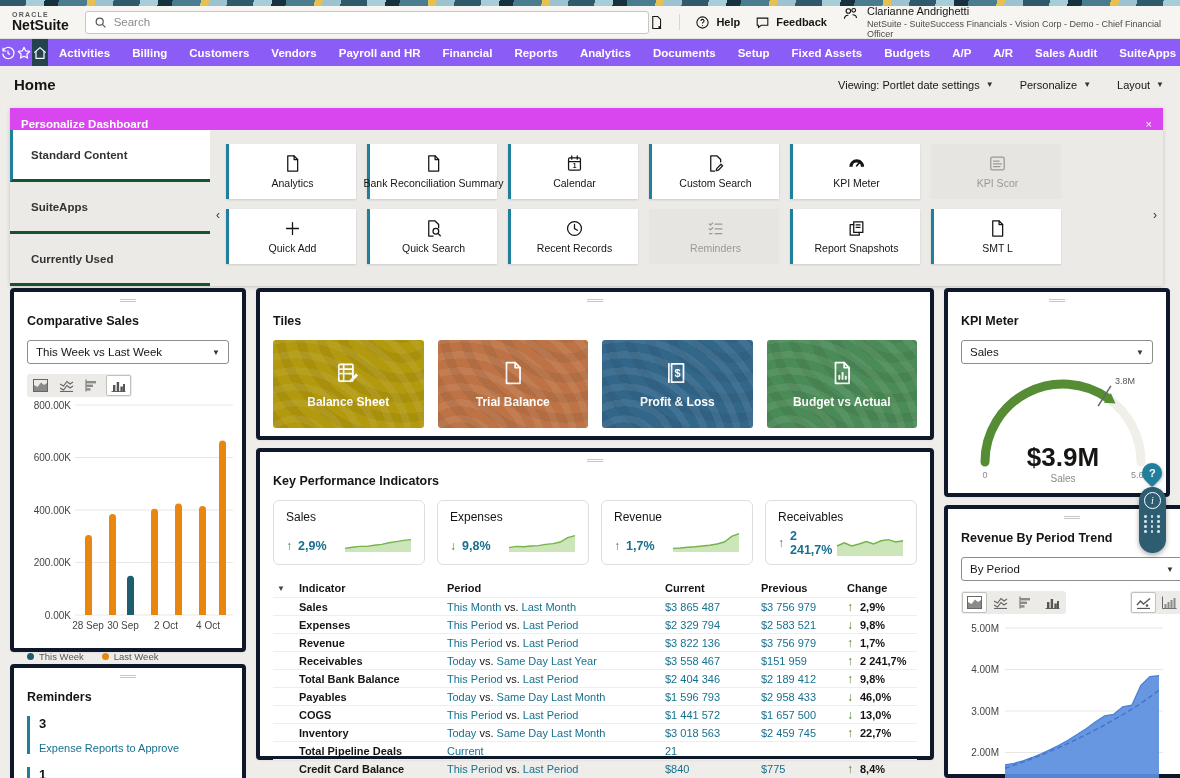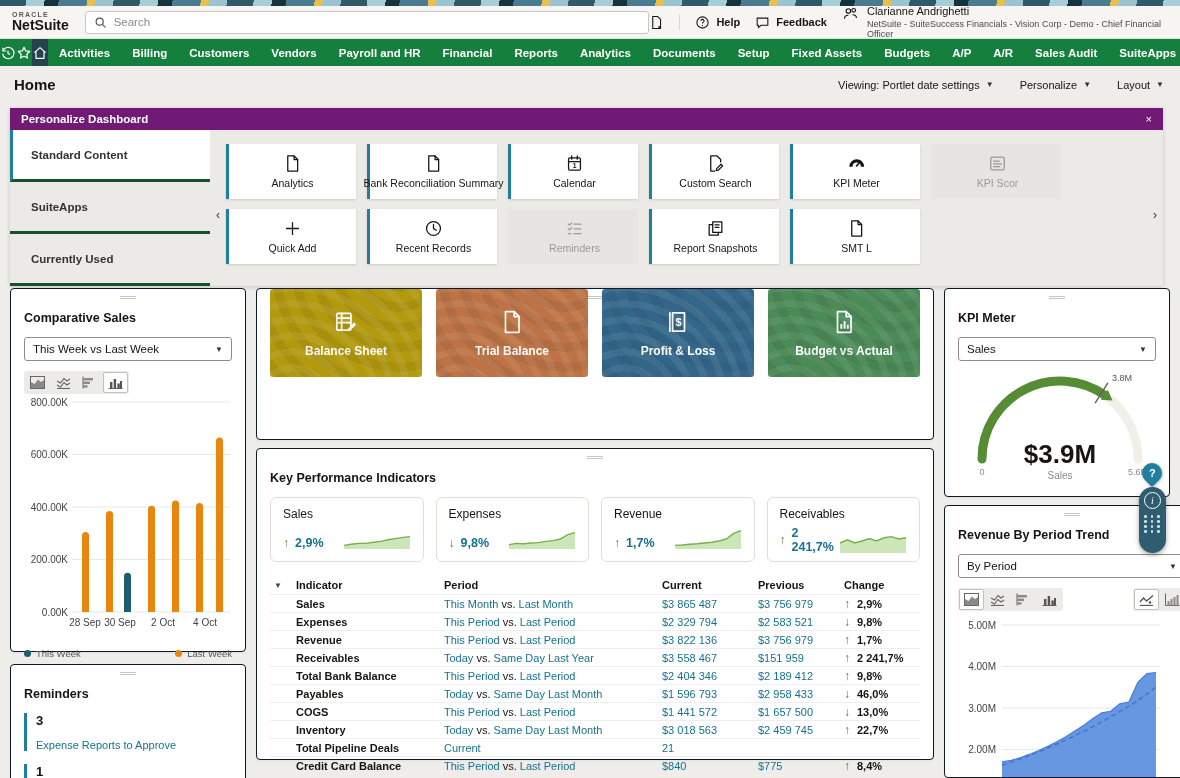--- a/index.html
+++ b/index.html
@@ -19,50 +19,50 @@
   .brand .netsuite{font-size:14px;font-weight:bold;color:#161513;margin-top:-1px}
   .searchbox{width:590px;height:23px;border:1px solid #c9c7c3;border-radius:3px;display:flex;align-items:center;padding:0 8px;gap:7px;color:#8a8a8a;font-size:11.5px;background:#fff}
   .top-actions{margin-left:auto;display:flex;align-items:center;gap:15px;padding-right:14px}
   .taction{display:flex;gap:6px;align-items:center;font-size:11px;color:#161513;font-weight:bold;cursor:pointer}
   .tdivider{width:1px;height:16px;background:#d8d6d1}
   .userblock{display:flex;gap:8px;align-items:flex-start;cursor:pointer}
   .uname{font-size:11px;font-weight:normal;color:#161513}
   .usub{font-size:9px;color:#4c4b48;margin-top:2px}
 
   
-  .navbar{position:absolute;top:39px;left:0;right:0;height:27px;background:#15803d;display:flex;align-items:center;color:#fff}
+  .navbar{position:absolute;top:39px;left:0;right:0;height:27px;background:#8b5cf6;display:flex;align-items:center;color:#fff}
   .nav-iconbtn{width:30px;height:27px;display:flex;align-items:center;justify-content:center;cursor:pointer}
   .nav-iconbtn.active{background:#24434f}
   .nav-items{display:flex;align-items:center}
   .nav-item{padding:0 11px;font-size:11.5px;font-weight:bold;cursor:pointer;white-space:nowrap}
 
   
   .page-head{position:absolute;top:76px;left:14px;right:16px;display:flex;align-items:center}
   .page-title{font-size:15px;font-weight:bold;color:#161513}
   .head-controls{margin-left:auto;display:flex;gap:26px;font-size:11px;color:#161513}
   .hctrl{display:flex;gap:6px;align-items:center;cursor:pointer}
   .caret{font-size:8px;color:#333}
 
   
   .panel{position:absolute;top:108px;left:10px;width:1153px;height:178px;background:#eceae6;box-shadow:0 1px 4px rgba(0,0,0,.18)}
-  .panel-header{height:22px;background:#701a75;color:#fff;font-size:11.5px;font-weight:bold;display:flex;align-items:center;padding:0 11px}
+  .panel-header{height:22px;background:#d946ef;color:#fff;font-size:11.5px;font-weight:bold;display:flex;align-items:flex-end;padding:0 11px}
   .panel-close{margin-left:auto;cursor:pointer;font-size:11px;font-weight:normal}
   .panel-body{display:flex;height:156px;position:relative}
   .panel-tabs{width:200px}
   .ptab{height:52px;display:flex;align-items:center;padding-left:21px;font-size:11.5px;font-weight:bold;color:#333;border-bottom:3px solid #14532d;cursor:pointer}
   .ptab.active{background:#fff;border-left:3px solid #1f7f9c;padding-left:18px}
   .panel-cards{flex:1;overflow:hidden;padding:14px 0 0 16px}
   .prow{display:flex;gap:11px;margin-bottom:10px}
   .pcard{width:130px;min-width:130px;height:55px;background:#fff;border-left:3px solid #1f7f9c;box-shadow:0 1px 2px rgba(0,0,0,.13);display:flex;flex-direction:column;align-items:center;justify-content:center;gap:4px;font-size:10.5px;color:#161513;cursor:pointer;white-space:nowrap}
   .pcard.disabled{background:#e7e5e1;border-left-color:#e7e5e1;color:#9a9994;box-shadow:none}
   .pcard .icon svg{width:19px;height:19px}
   .panel-arrow{position:absolute;top:78px;font-size:12px;color:#333;cursor:pointer}
 
   
-  .portlet{position:absolute;background:#fff;border:1px solid #0f172a;border-radius:4px;box-shadow:0 1px 2px rgba(0,0,0,.05)}
+  .portlet{position:absolute;background:#fff;border:4px solid #0f172a;border-radius:4px;box-shadow:0 1px 2px rgba(0,0,0,.05)}
   .handle{position:absolute;top:5px;left:50%;transform:translateX(-50%);width:16px;cursor:grab}
   .handle i{display:block;height:1px;background:#c9c7c2;margin:1.5px 0}
   .p-in{padding:0 13px}
   .p-title{font-size:12.5px;font-weight:bold;color:#161513;padding-top:22px;padding-bottom:12px}
   .select{height:24px;border:1px solid #8f8d89;border-radius:3px;background:#fff;display:flex;align-items:center;justify-content:space-between;padding:0 8px;font-size:11.5px;color:#161513;cursor:pointer}
   .cgroup{background:#ecebe7;border-radius:3px;padding:1px;display:flex;gap:1px}
   .cbtn{width:25px;height:21px;display:flex;align-items:center;justify-content:center;border:1px solid transparent;border-radius:2px;cursor:pointer}
   .cbtn.sel{background:#fff;border-color:#c2c0bb}
   .icon-row{display:flex;margin-top:10px;align-items:center}
 
@@ -87,21 +87,21 @@
   .krow{display:grid;grid-template-columns:26px 148px 218px 96px 86px 1fr;align-items:center;height:18px;border-top:1px solid #f0eeea}
   .krow.head{border-top:none;font-weight:bold;color:#161513}
   .kcaret{font-size:8px;color:#444;padding-left:4px;cursor:pointer}
   .kname{font-weight:bold;color:#161513}
   .plink{color:#16718f;text-decoration:none;cursor:pointer}
   .vs{color:#161513}
   .kval{color:#16718f;cursor:pointer}
   .kchg{display:flex;gap:7px;align-items:center;font-weight:bold;color:#161513}
 
   
-  .legend{display:flex;justify-content:space-between;gap:18px;font-size:9.5px;color:#555;margin-top:4px}
+  .legend{display:flex;justify-content:flex-start;gap:18px;font-size:9.5px;color:#555;margin-top:4px}
   .lg{display:flex;align-items:center;gap:5px}
   .dot{width:7px;height:7px;border-radius:50%}
 
   
   .rem-item{border-left:3px solid #1f7f9c;padding-left:9px;margin-bottom:13px}
   .rem-count{font-size:13px;font-weight:bold;color:#161513}
   .rem-link{font-size:11px;color:#16718f;margin-top:11px;cursor:pointer}
 
   
   .float-pin{position:absolute;left:1142px;top:463px;width:20px;height:24px;cursor:pointer;z-index:6}
@@ -306,20 +306,30 @@
             <span class="icon">
               <svg viewBox="0 0 24 24" fill="none" stroke="currentColor" stroke-width="1.6" stroke-linejoin="round" stroke-linecap="round">
                 <path d="M12 4.5v15M4.5 12h15"></path>
               </svg>
             </span>
             <span>Quick Add</span>
           </div>
           <div class="pcard">
             <span class="icon">
               <svg viewBox="0 0 24 24" fill="none" stroke="currentColor" stroke-width="1.6" stroke-linejoin="round" stroke-linecap="round">
+                <path d="M6 2.5h8l4.5 4.5v4M6 2.5v19h5.5"></path>
+                <circle cx="15" cy="15.5" r="3.6"></circle>
+                <path d="M17.6 18.2l3 3"></path>
+              </svg>
+            </span>
+            <span>Quick Search</span>
+          </div>
+          <div class="pcard">
+            <span class="icon">
+              <svg viewBox="0 0 24 24" fill="none" stroke="currentColor" stroke-width="1.6" stroke-linejoin="round" stroke-linecap="round">
                 <circle cx="12" cy="12" r="8.8"></circle>
                 <path d="M12 6.8v5.4l3.6 2"></path>
               </svg>
             </span>
             <span>Recent Records</span>
           </div>
           <div class="pcard disabled">
             <span class="icon">
               <svg viewBox="0 0 24 24" fill="none" stroke="currentColor" stroke-width="1.6" stroke-linejoin="round" stroke-linecap="round">
                 <path d="M4 6.2l1.6 1.6L8.4 5M4 12.2l1.6 1.6 2.8-2.8M11.5 6.5h8.5M11.5 12.5h8.5M11.5 18.5h8.5M4.5 18.5h3"></path>
@@ -446,20 +456,21 @@
       </div>
   </div>
 </section>
 
 <section class="portlet" style="left:256px;top:288px;width:678px;height:152px">
   <div class="handle">
       <i></i>
       <i></i>
     </div>
   <div class="p-in">
+    <div class="p-title">Tiles</div>
     <div class="tiles-row" id="tiles-row">
         <div class="tile" style="background:#b2990e">
           <span class="icon">
             <svg viewBox="0 0 24 24" fill="none" stroke="currentColor" stroke-width="1.6" stroke-linejoin="round" stroke-linecap="round">
               <rect x="3.5" y="4" width="13" height="15.5" rx="1"></rect>
               <path d="M3.5 8.5h13M8 4v15.5M3.5 12.5h13"></path>
               <path d="M14 18l5.5-5.5 1.8 1.8L15.8 20l-2.3.5z" fill="currentColor" stroke="none"></path>
             </svg>
           </span>
           <span>Balance Sheet</span>

